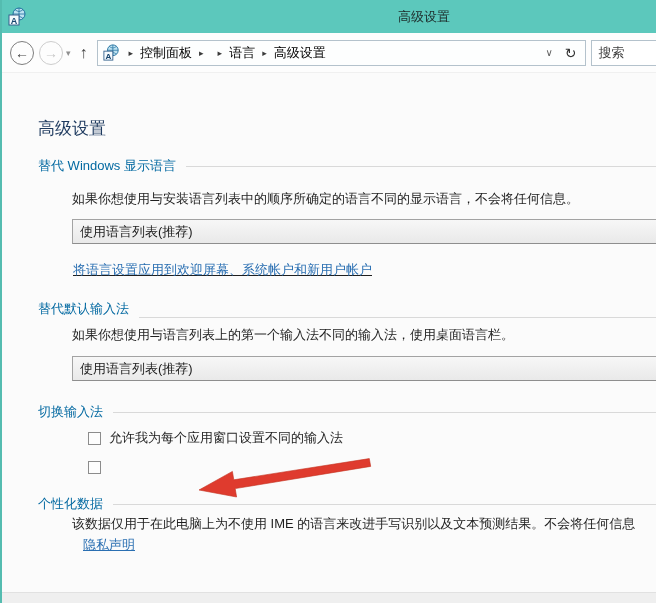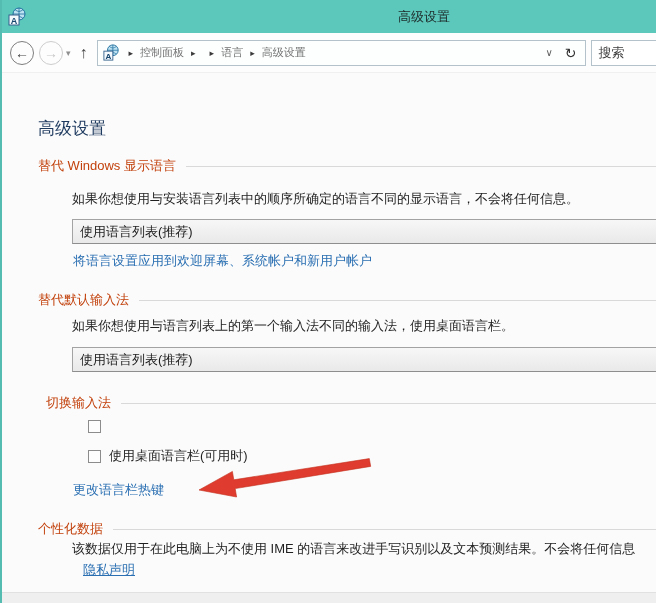--- a/index.html
+++ b/index.html
@@ -28,53 +28,53 @@
   .navbtn.fwd  { border:1px solid #cdcdcd; color:#c7c7c7; margin-right:3px; }
   .hist-chevron { flex:none; color:#8f8f8f; font-size:9px; margin:0 7px 0 0; }
   .upbtn { flex:none; color:#454545; font-size:16px; margin:0 9px 0 2px; }
 
   .address-bar {
     flex:none; width:489px; height:26px; border:1px solid #b4c2cc; background:#fdfefe;
     display:flex; align-items:center; padding:0 4px 0 5px;
   }
   .address-bar .lang-ico { flex:none; width:17px; height:17px; margin-right:2px; }
   .crumb-sep { flex:none; color:#3a3a3a; font-size:9px; padding:0 7px; }
-  .crumb { flex:none; color:#737373; font-size:11px; cursor:default; }
+  .crumb { flex:none; color:#000000; font-size:13px; cursor:default; }
   .addr-spacer { flex:1; }
   .addr-chevron { flex:none; color:#5d5d5d; font-size:10px; padding:0 8px; }
   .refresh-btn { flex:none; color:#333; font-size:14px; padding:0 4px; }
 
   .search-box {
     flex:none; width:90px; height:26px; margin-left:5px; border:1px solid #b4c2cc; background:#fff;
     display:flex; align-items:center; padding-left:7px; overflow:hidden; color:#3c3c3c;
   }
 
   
   .content { position:absolute; left:0; top:73px; width:656px; padding-left:38px; }
   h1.page-heading { font-size:17px; font-weight:normal; color:#1e3a5f; margin-top:44px; }
 
-  .sec-head { display:flex; align-items:center; color:#c2410c; }
+  .sec-head { display:flex; align-items:center; color:#0369a1; }
   .sec-head .rule { flex:1; height:1px; background:#d9d9d9; margin-left:10px; }
   .sec1 { margin-top:17px; }
-  .sec2 { margin-top:21px; }
-  .sec3 { margin-top:22px;margin-left:8px; }
+  .sec2 { margin-top:21px;align-items:flex-end; }
+  .sec3 { margin-top:22px; }
   .sec4 { margin-top:21px; }
 
   .desc { margin:15px 0 0 34px; color:#1f1f1f; white-space:nowrap; overflow:hidden; width:584px; }
   .desc.tight { margin-top:8px; }
   .desc.last { margin-top:2px; }
 
   .combo {
     margin:11px 0 0 34px; width:620px; height:25px; border:1px solid #a3a3a3; border-bottom-color:#8e8e8e;
     background:linear-gradient(#f7f7f7,#e9e9e9); display:flex; align-items:center; padding-left:7px; color:#1c1c1c;
   }
   .combo.second { margin-top:12px; }
 
   a.link { color:#2a6fb2; text-decoration:none; cursor:pointer; }
-  .link-row1 { margin:8px 0 0 35px; }
+  .link-row1 { margin:17px 0 0 35px;text-decoration:underline; }
   .cb-row { margin:8px 0 0 50px; display:flex; align-items:center; }
   .cb-row.second { margin-top:14px; }
   .checkbox { width:13px; height:13px; border:1px solid #8c8c8c; background:#fdfdfd; margin-right:8px; flex:none; }
   .link-row2 { margin:16px 0 0 35px; }
   .privacy-row { margin:3px 0 0 34px; }
   .privacy-row a { text-decoration:underline;padding-left:11px; }
 
   .annotation-arrow { position:absolute; left:196px; top:458px; width:178px; height:42px; z-index:5; }
 
   .bottom-strip { position:absolute; left:0; bottom:0; width:100%; height:11px; background:#efefef; border-top:1px solid #e1e1e1; }
@@ -156,27 +156,24 @@
     <div class="combo second">
       <span>使用语言列表(推荐)</span>
     </div>
 
     <div class="sec-head sec3">
       <span>切换输入法</span>
       <div class="rule"></div>
     </div>
     <div class="cb-row">
       <span class="checkbox"></span>
+      <span>允许我为每个应用窗口设置不同的输入法</span>
     </div>
     <div class="cb-row second">
       <span class="checkbox"></span>
-      <span>使用桌面语言栏(可用时)</span>
-    </div>
-    <div class="link-row2">
-      <a class="link">更改语言栏热键</a>
     </div>
 
     <div class="sec-head sec4">
       <span>个性化数据</span>
       <div class="rule"></div>
     </div>
     <div class="desc last">该数据仅用于在此电脑上为不使用 IME 的语言来改进手写识别以及文本预测结果。不会将任何信息</div>
     <div class="privacy-row">
       <a class="link">隐私声明</a>
     </div>

